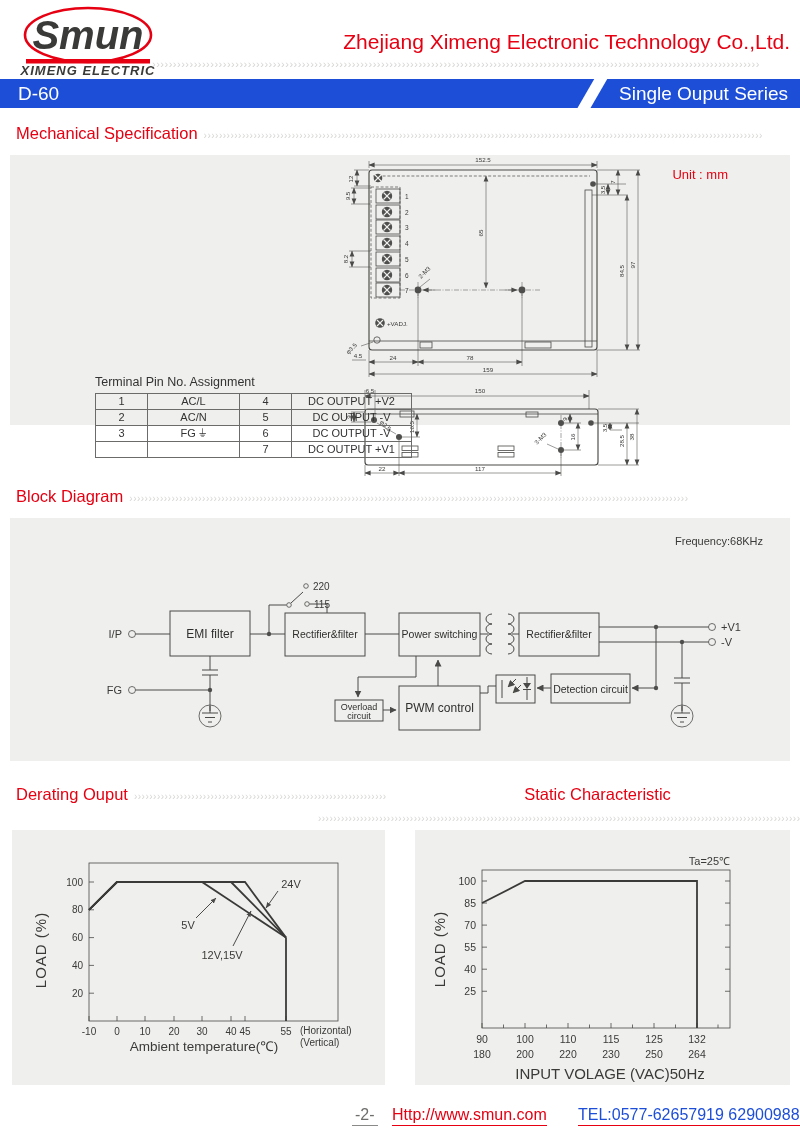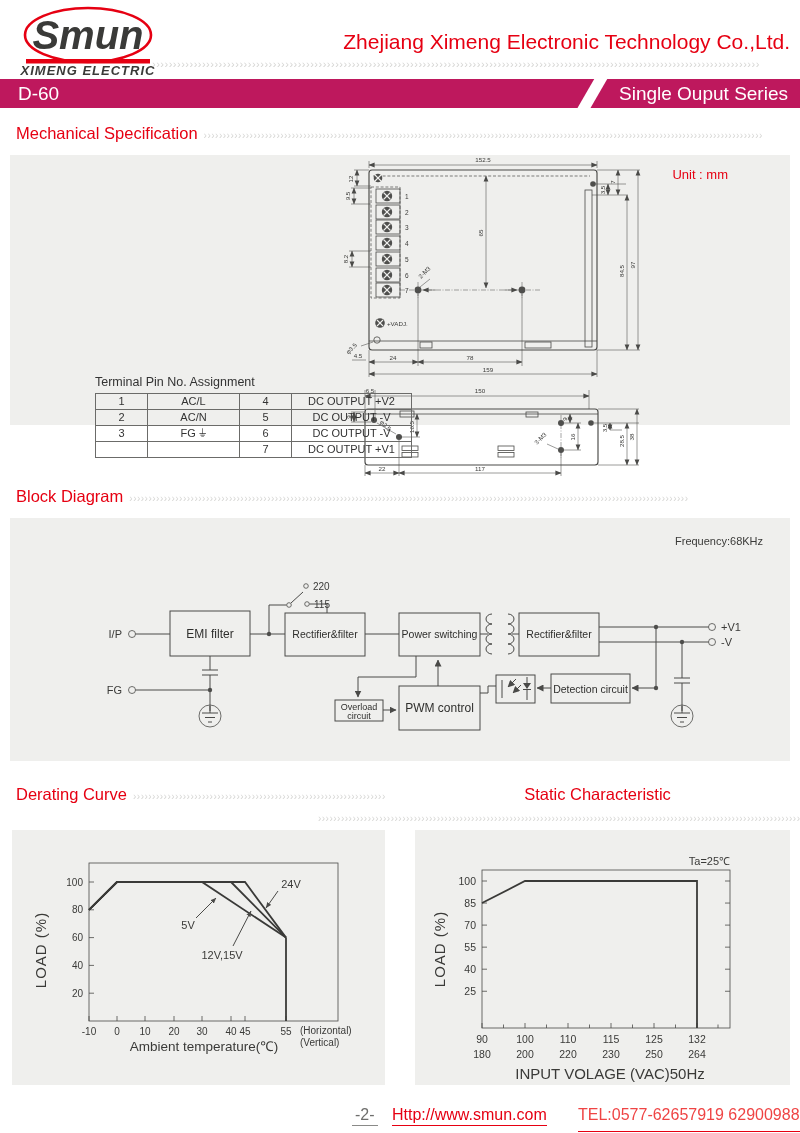--- a/index.html
+++ b/index.html
@@ -1,21 +1,21 @@
 <!DOCTYPE html>
 <html><head>
 <meta charset="utf-8">
 <style>
   html,body{margin:0;padding:0;background:#fff;font-family:"Liberation Sans",sans-serif;}
   .page{position:relative;width:800px;height:1133px;background:#fff;overflow:hidden;color:#333;}
   
   .logo{position:absolute;left:12px;top:4px;}
   .company{position:absolute;right:10px;top:30px;font-size:21px;color:#e60012;white-space:nowrap;}
   .chevstrip{position:absolute;left:152px;top:58px;width:638px;height:14px;overflow:hidden;white-space:nowrap;color:#d5d5d3;font-size:11px;letter-spacing:.5px;}
-  .banner{position:absolute;left:0;top:79px;width:800px;height:29px;background:#be185d;overflow:hidden;}
+  .banner{position:absolute;left:0;top:79px;width:800px;height:29px;background:#1d4ed8;overflow:hidden;}
   .banner .slash{position:absolute;left:585px;top:-4px;width:13px;height:40px;background:#fff;transform:skewX(-30deg);}
   .banner .model{position:absolute;left:18px;top:0;line-height:29px;color:#fff;font-size:19px;}
   .banner .series{position:absolute;right:12px;top:0;line-height:29px;color:#fff;font-size:19px;}
   
   .sechead{position:absolute;display:flex;align-items:center;gap:6px;}
   .sechead .t{color:#e60012;font-size:16.5px;white-space:nowrap;}
   .sechead .c{flex:1;overflow:hidden;white-space:nowrap;color:#d6d6d4;font-size:10px;letter-spacing:.5px;padding-top:3px;}
   
   .panel{position:absolute;background:#efefed;}
   .unitlbl{position:absolute;right:62px;top:12px;color:#e60012;font-size:13px;}
@@ -38,21 +38,21 @@
   .bx{fill:#efefed;stroke:#4a4a48;stroke-width:1;}
   .wl{stroke:#4a4a48;stroke-width:1;fill:none;}
   .bt{font-size:12px;text-anchor:middle;fill:#2f2f2d;}
   .bt2{font-size:10.5px;text-anchor:middle;fill:#2f2f2d;}
   .bt3{font-size:9px;text-anchor:middle;fill:#2f2f2d;}
   .crv{stroke:#3a3a38;stroke-width:1.8;fill:none;}
   
   .footer{position:absolute;left:0;top:1106px;width:800px;height:24px;font-size:16px;}
   .footer .pg{position:absolute;left:352px;color:#6e6e6c;border-bottom:1.5px solid #8a8a88;padding:0 3px 1px;}
   .footer .lnk{position:absolute;left:392px;color:#e60012;border-bottom:1.5px solid #e60012;padding-bottom:1px;}
-  .footer .tel{position:absolute;left:578px;color:#ef4444;border-bottom:1.5px solid #e60012;padding-bottom:7px;}
+  .footer .tel{position:absolute;left:578px;color:#1d4ed8;border-bottom:1.5px solid #e60012;padding-bottom:1px;}
 </style>
 </head>
 <body>
 
 <svg width="0" height="0" style="position:absolute">
   <defs>
     <marker id="ar" markerUnits="userSpaceOnUse" markerWidth="7" markerHeight="7" refX="6.5" refY="3.5" orient="auto-start-reverse">
       <path d="M0,0 L7,3.5 L0,7 z" fill="#4a4a48"></path>
     </marker>
     <marker id="da" markerUnits="userSpaceOnUse" markerWidth="6" markerHeight="6" refX="5.6" refY="3" orient="auto-start-reverse">
@@ -436,21 +436,21 @@
       <text x="580.5" y="174.5" class="bt2">Detection circuit</text>
       <text x="429.5" y="194" class="bt">PWM control</text>
       <text x="349" y="191.5" class="bt3">Overload</text>
       <text x="349" y="200.5" class="bt3">circuit</text>
       <text x="711" y="113" font-size="11">+V1</text>
       <text x="711" y="128" font-size="11">-V</text>
     </svg>
   </div>
 
   <div class="sechead" style="left:16px;top:785px;width:370px;">
-    <span class="t">Derating Curve</span>
+    <span class="t">Derating Ouput</span>
     <span class="c">››››››››››››››››››››››››››››››››››››››››››››››››››››››››››››››››››››››››››››››››››››››››››››››››››››››››››››››››››››››››››››››››››››››››››››››››››</span>
   </div>
   <div class="sechead" style="left:405px;top:785px;width:385px;flex-direction:column;">
     <span class="t">Static Characteristic</span>
     <span class="c">››››››››››››››››››››››››››››››››››››››››››››››››››››››››››››››››››››››››››››››››››››››››››››››››››››››››››››››››››››››››››››››››››››››››››››››››››</span>
   </div>
 
   <div class="panel" style="left:12px;top:830px;width:373px;height:255px;">
     <svg width="373" height="255" viewBox="0 0 373 255">
       <rect x="77" y="33" width="249" height="158" class="s08"></rect>

